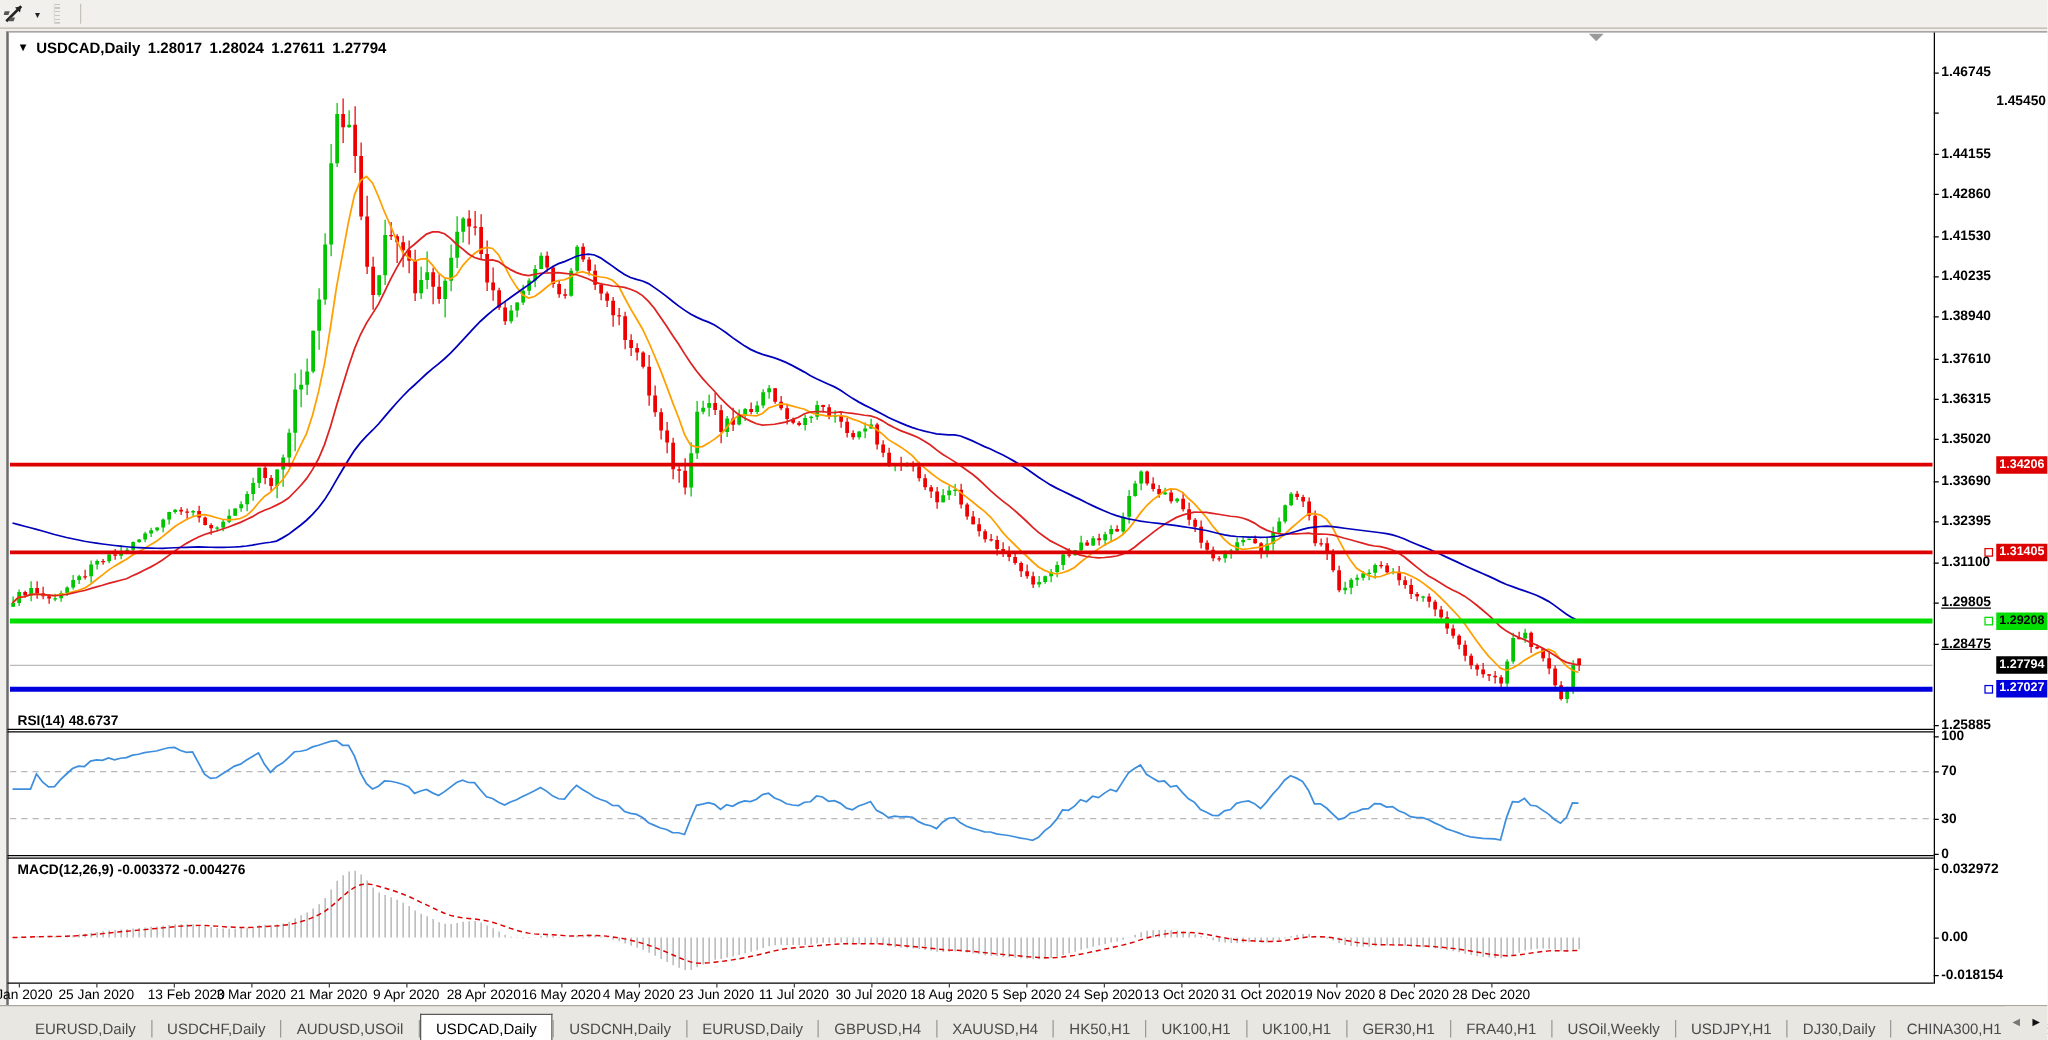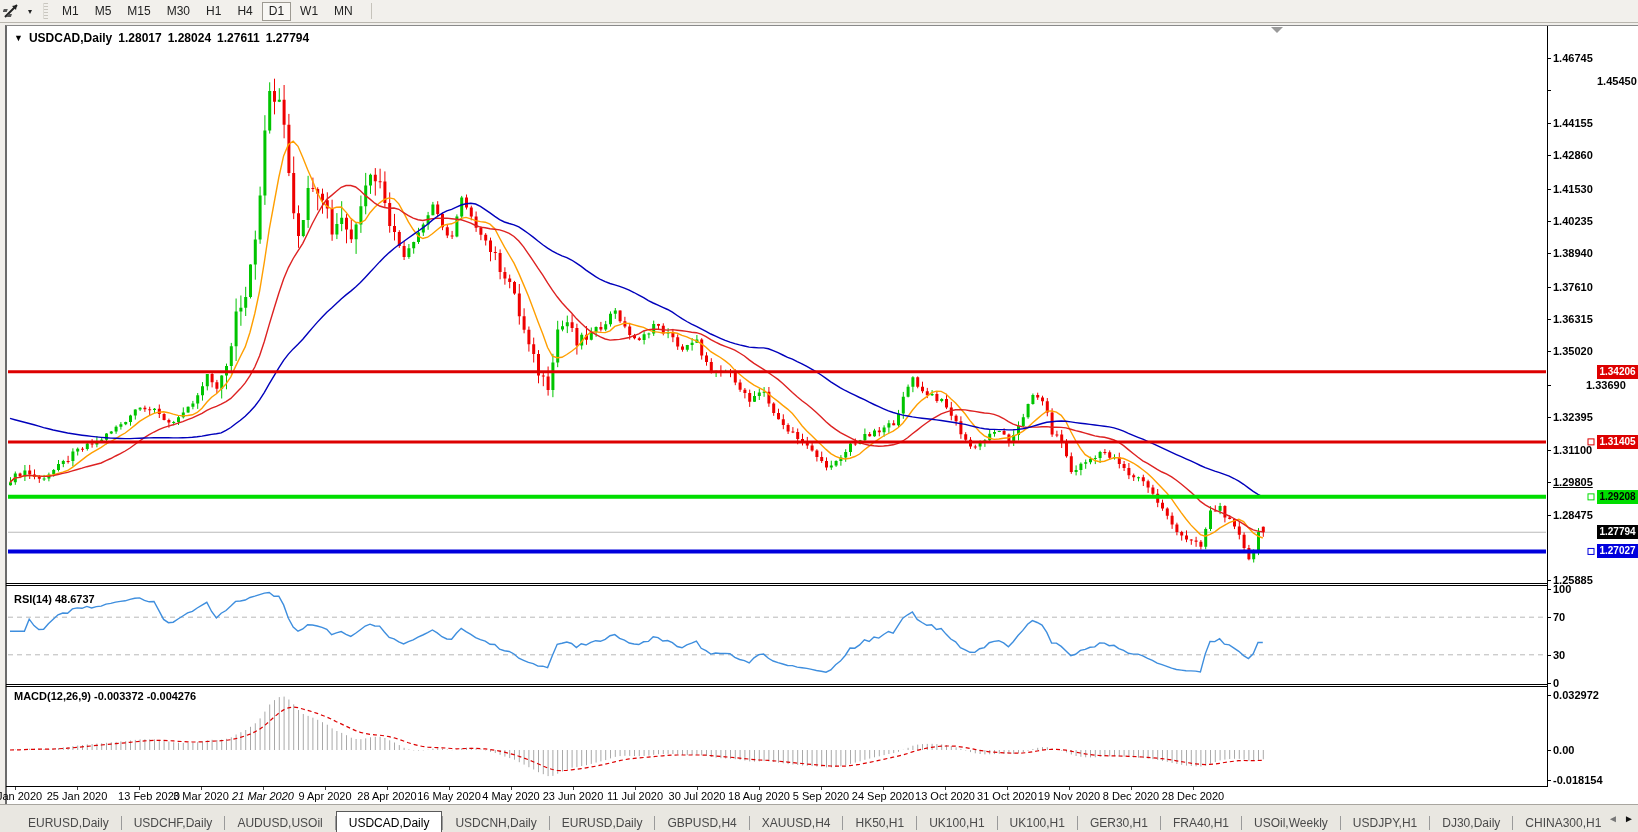--- a/index.html
+++ b/index.html
@@ -49,31 +49,20 @@
 
 <div id="toolbar" class="abs">
   <svg id="tool-icon" viewBox="0 0 20 16">
     <path d="M2 14 L14 2" stroke="#222" stroke-width="2" fill="none"></path>
     <path d="M14 2 l-1 5 l-4 -4 z" fill="#222"></path>
     <rect x="3" y="6" width="4" height="3" fill="#555" transform="skewX(-20)"></rect>
     <rect x="9" y="11" width="4" height="3" fill="#555" transform="skewX(-20)"></rect>
   </svg>
   <div id="tool-dd">▾</div>
   <div class="grip"></div>
-  <div id="tf-buttons" style="display:flex;align-items:center;">
-      <button class="tf-btn">M1</button>
-      <button class="tf-btn">M5</button>
-      <button class="tf-btn">M15</button>
-      <button class="tf-btn">M30</button>
-      <button class="tf-btn">H1</button>
-      <button class="tf-btn">H4</button>
-      <button class="tf-btn active">D1</button>
-      <button class="tf-btn">W1</button>
-      <button class="tf-btn">MN</button>
-    </div>
   <div class="tb-sep"></div>
 </div>
 
 <div id="chart-window" class="abs"></div>
 
 <svg id="plot-svg" class="abs" viewBox="0 0 1638 810">
     <defs>
       <clipPath id="clipMain">
         <rect x="8" y="31" width="1539" height="551"></rect>
       </clipPath>
@@ -126,21 +115,21 @@
 
 <div id="chart-title" class="abs">
   <span class="dd">▼</span>
   <span>USDCAD,Daily</span>
   <span>1.28017</span>
   <span>1.28024</span>
   <span>1.27611</span>
   <span>1.27794</span>
 </div>
 
-<div class="ind-label" style="top:593px;">RSI(14) 48.6737</div>
+<div class="ind-label" style="top:571px;">RSI(14) 48.6737</div>
 <div class="ind-label" style="top:690px;">MACD(12,26,9) -0.003372 -0.004276</div>
 
 <div id="axis-labels">
     <div class="axis-tick" style="top: 58px;"></div>
     <div class="axis-label" style="top: 58px;">1.46745</div>
     <div class="axis-tick" style="top: 90.4074px;"></div>
     <div class="axis-label" style="top: 81px; margin-left: 44px;">1.45450</div>
     <div class="axis-tick" style="top: 122.815px;"></div>
     <div class="axis-label" style="top: 122.815px;">1.44155</div>
     <div class="axis-tick" style="top: 155.222px;"></div>
@@ -151,29 +140,29 @@
     <div class="axis-label" style="top: 220.913px;">1.40235</div>
     <div class="axis-tick" style="top: 253.32px;"></div>
     <div class="axis-label" style="top: 253.32px;">1.38940</div>
     <div class="axis-tick" style="top: 286.603px;"></div>
     <div class="axis-label" style="top: 286.603px;">1.37610</div>
     <div class="axis-tick" style="top: 319.011px;"></div>
     <div class="axis-label" style="top: 319.011px;">1.36315</div>
     <div class="axis-tick" style="top: 351.418px;"></div>
     <div class="axis-label" style="top: 351.418px;">1.35020</div>
     <div class="axis-tick" style="top: 384.701px;"></div>
-    <div class="axis-label" style="top: 384.701px; margin-left: 33px;">1.33690</div>
+    <div class="axis-label" style="top: 384.701px;">1.33690</div>
     <div class="axis-tick" style="top: 417.109px;"></div>
     <div class="axis-label" style="top: 417.109px;">1.32395</div>
     <div class="axis-tick" style="top: 449.516px;"></div>
     <div class="axis-label" style="top: 449.516px;">1.31100</div>
     <div class="axis-tick" style="top: 481.923px;"></div>
     <div class="axis-label" style="top: 481.923px; text-decoration: underline;">1.29805</div>
     <div class="axis-tick" style="top: 515.207px;"></div>
-    <div class="axis-label" style="top: 515.207px;">1.28475</div>
+    <div class="axis-label" style="top: 515.207px; text-decoration: underline;">1.28475</div>
     <div class="axis-tick" style="top: 580.021px;"></div>
     <div class="axis-label" style="top: 580.021px;">1.25885</div>
     <div class="axis-tick" style="top: 589px;"></div>
     <div class="axis-label" style="top: 589px;">100</div>
     <div class="axis-tick" style="top: 617.2px;"></div>
     <div class="axis-label" style="top: 617.2px;">70</div>
     <div class="axis-tick" style="top: 654.8px;"></div>
     <div class="axis-label" style="top: 654.8px;">30</div>
     <div class="axis-tick" style="top: 683px;"></div>
     <div class="axis-label" style="top: 683px;">0</div>
@@ -187,21 +176,21 @@
 <div id="date-labels">
     <div class="date-tick" style="left: 15px;"></div>
     <div class="date-label" style="left: 15px;">7 Jan 2020</div>
     <div class="date-tick" style="left: 77px;"></div>
     <div class="date-label" style="left: 77px;">25 Jan 2020</div>
     <div class="date-tick" style="left: 139px;"></div>
     <div class="date-label" style="left: 149px;">13 Feb 2020</div>
     <div class="date-tick" style="left: 201px;"></div>
     <div class="date-label" style="left: 201px;">3 Mar 2020</div>
     <div class="date-tick" style="left: 263px;"></div>
-    <div class="date-label" style="left: 263px; font-style: italic;">21 Mar 2020</div>
+    <div class="date-label" style="left: 263px;">21 Mar 2020</div>
     <div class="date-tick" style="left: 325px;"></div>
     <div class="date-label" style="left: 325px;">9 Apr 2020</div>
     <div class="date-tick" style="left: 387px;"></div>
     <div class="date-label" style="left: 387px;">28 Apr 2020</div>
     <div class="date-tick" style="left: 449px;"></div>
     <div class="date-label" style="left: 449px;">16 May 2020</div>
     <div class="date-tick" style="left: 511px;"></div>
     <div class="date-label" style="left: 511px;">4 May 2020</div>
     <div class="date-tick" style="left: 573px;"></div>
     <div class="date-label" style="left: 573px;">23 Jun 2020</div>

